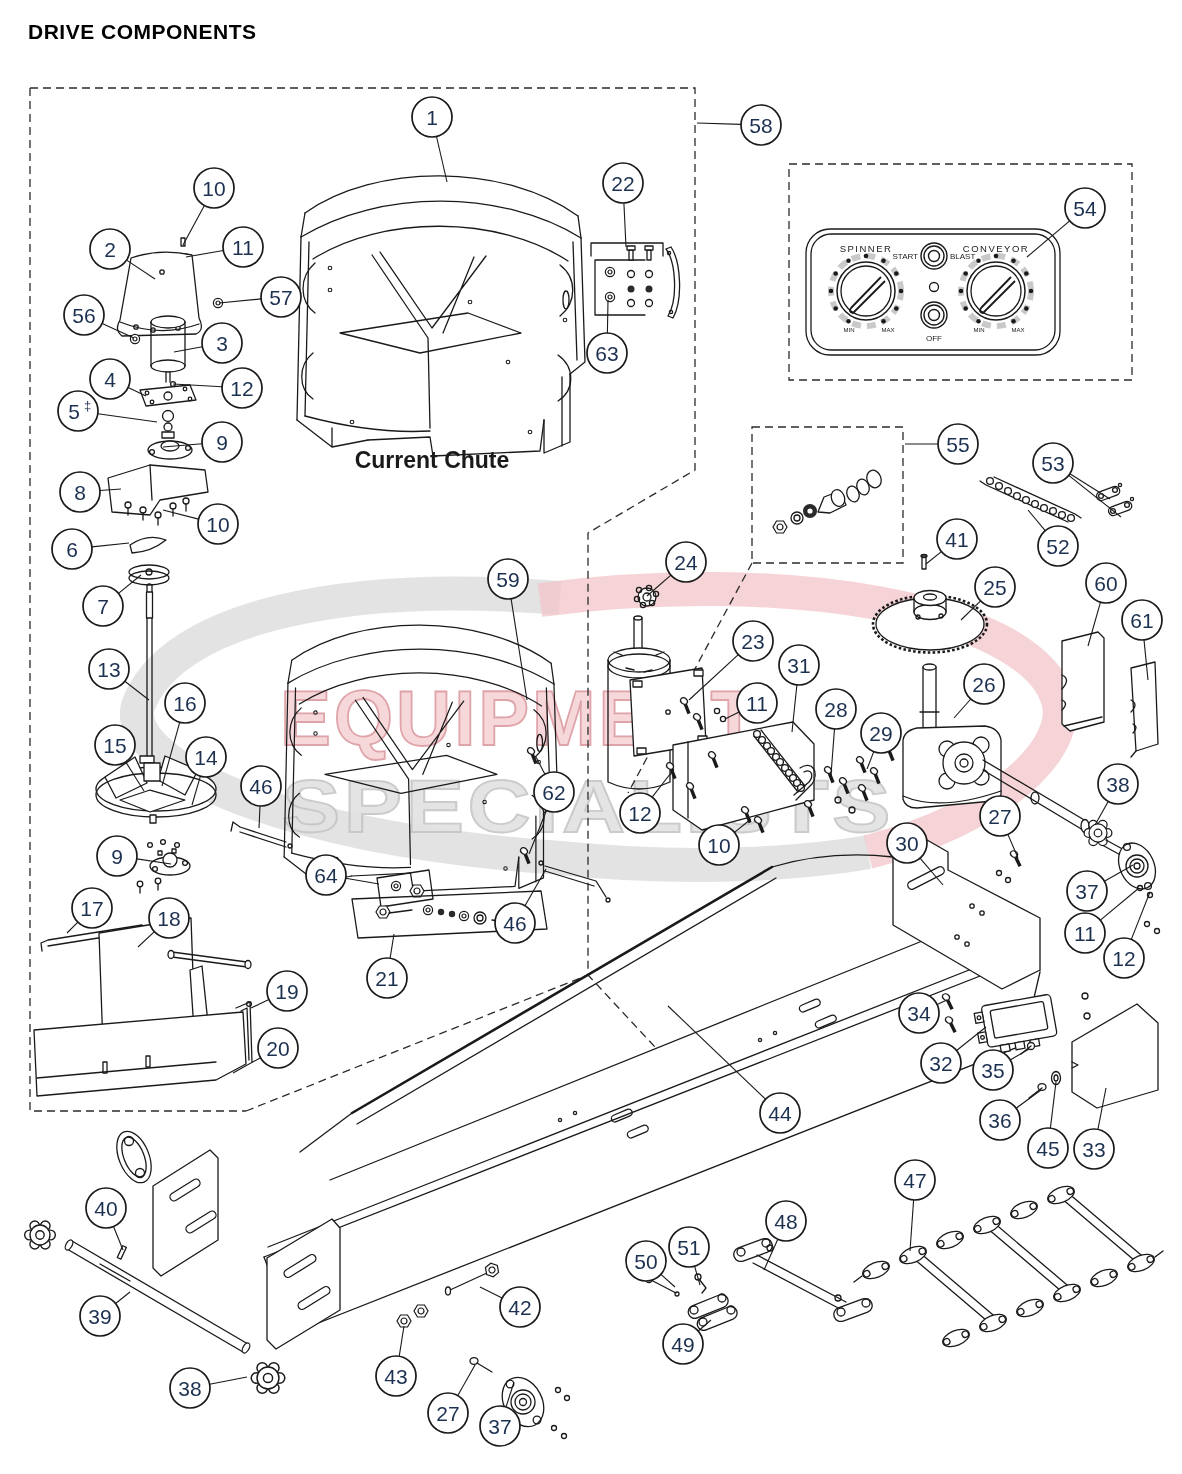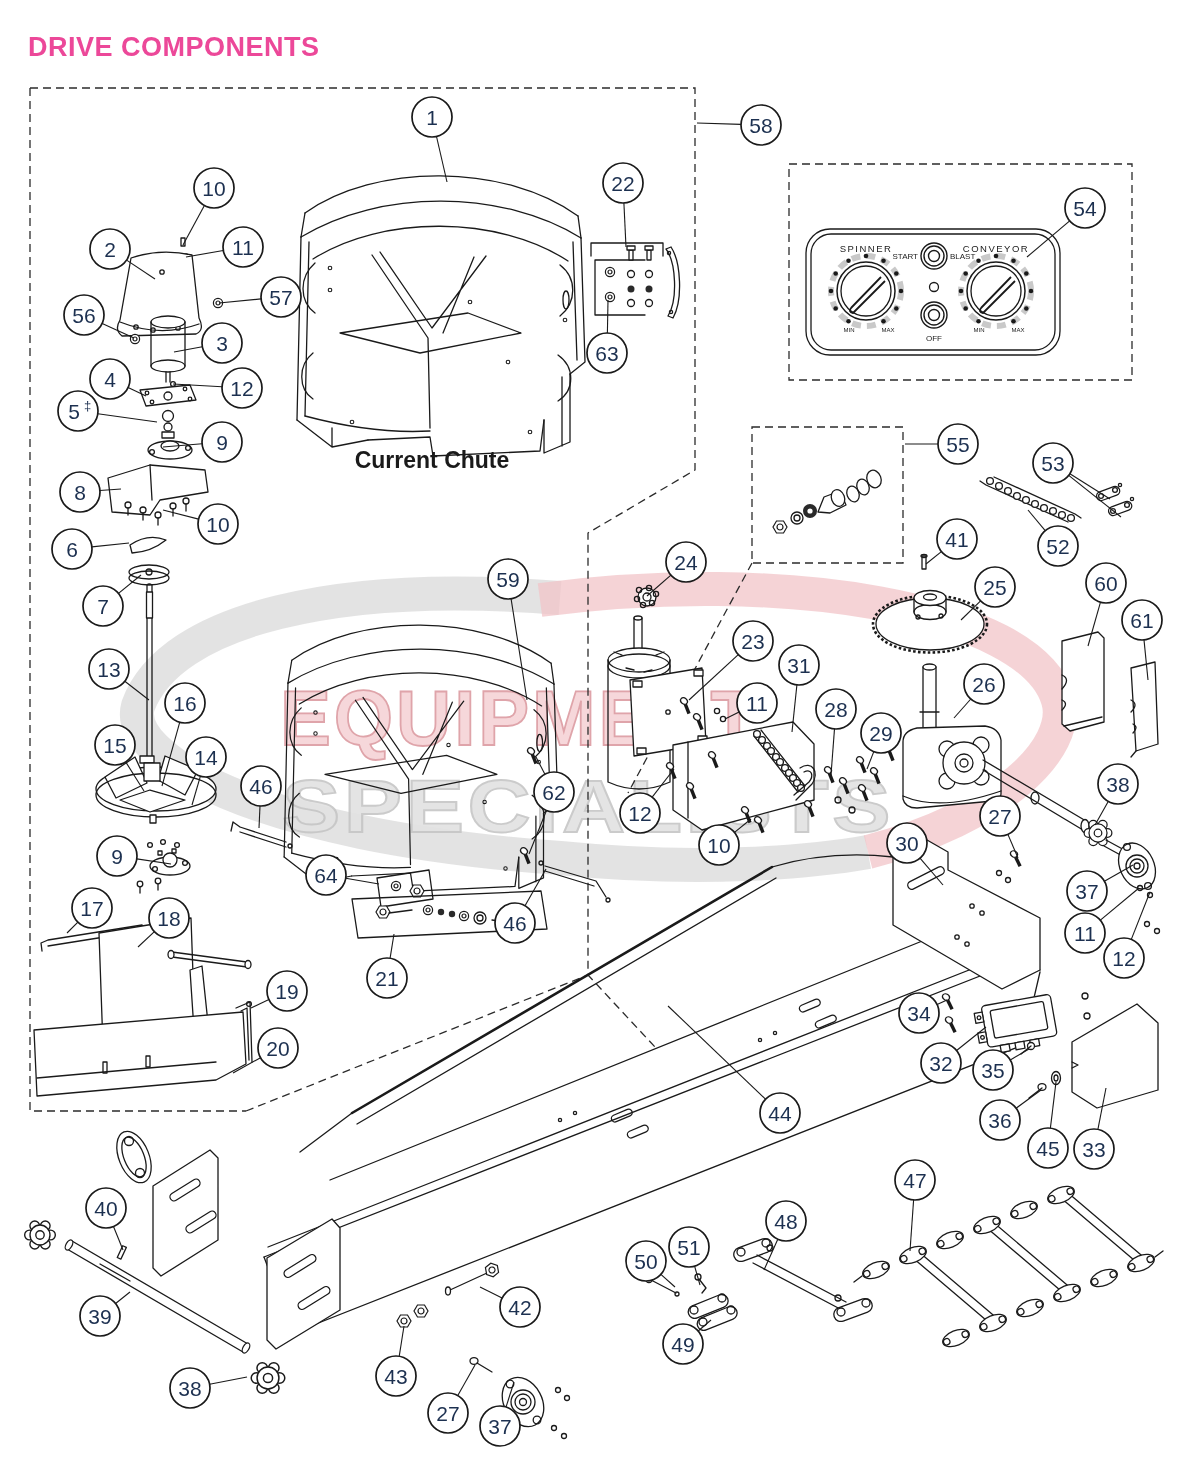--- a/index.html
+++ b/index.html
@@ -1,19 +1,19 @@
 <!DOCTYPE html>
 <html><head>
 <meta charset="utf-8">
 <style>
   html,body{margin:0;padding:0;background:#fff;}
   #page{position:relative;width:1182px;height:1474px;background:#fff;overflow:hidden;
         font-family:"Liberation Sans",sans-serif;}
-  #page-title{position:absolute;left:28px;top:32px;font-size:27px;font-weight:bold;
-        letter-spacing:.5px;color:#ec4899;}
+  #page-title{position:absolute;left:28px;top:20px;font-size:21px;font-weight:bold;
+        letter-spacing:.5px;color:#000000;}
   svg text{font-family:"Liberation Sans",sans-serif;}
   .ln{fill:none;stroke:#1a1a1a;stroke-width:1.3;stroke-linecap:round;stroke-linejoin:round;}
   .lnf{fill:#fff;stroke:#1a1a1a;stroke-width:1.3;stroke-linejoin:round;}
   .hv{fill:none;stroke:#1a1a1a;stroke-width:2.6;stroke-linecap:round;}
   .dash{fill:none;stroke:#2b2b2b;stroke-width:1.3;stroke-dasharray:8 5;}
   .ptxt{fill:#1a1a1a;}
 </style>
 </head>
 <body>
 

